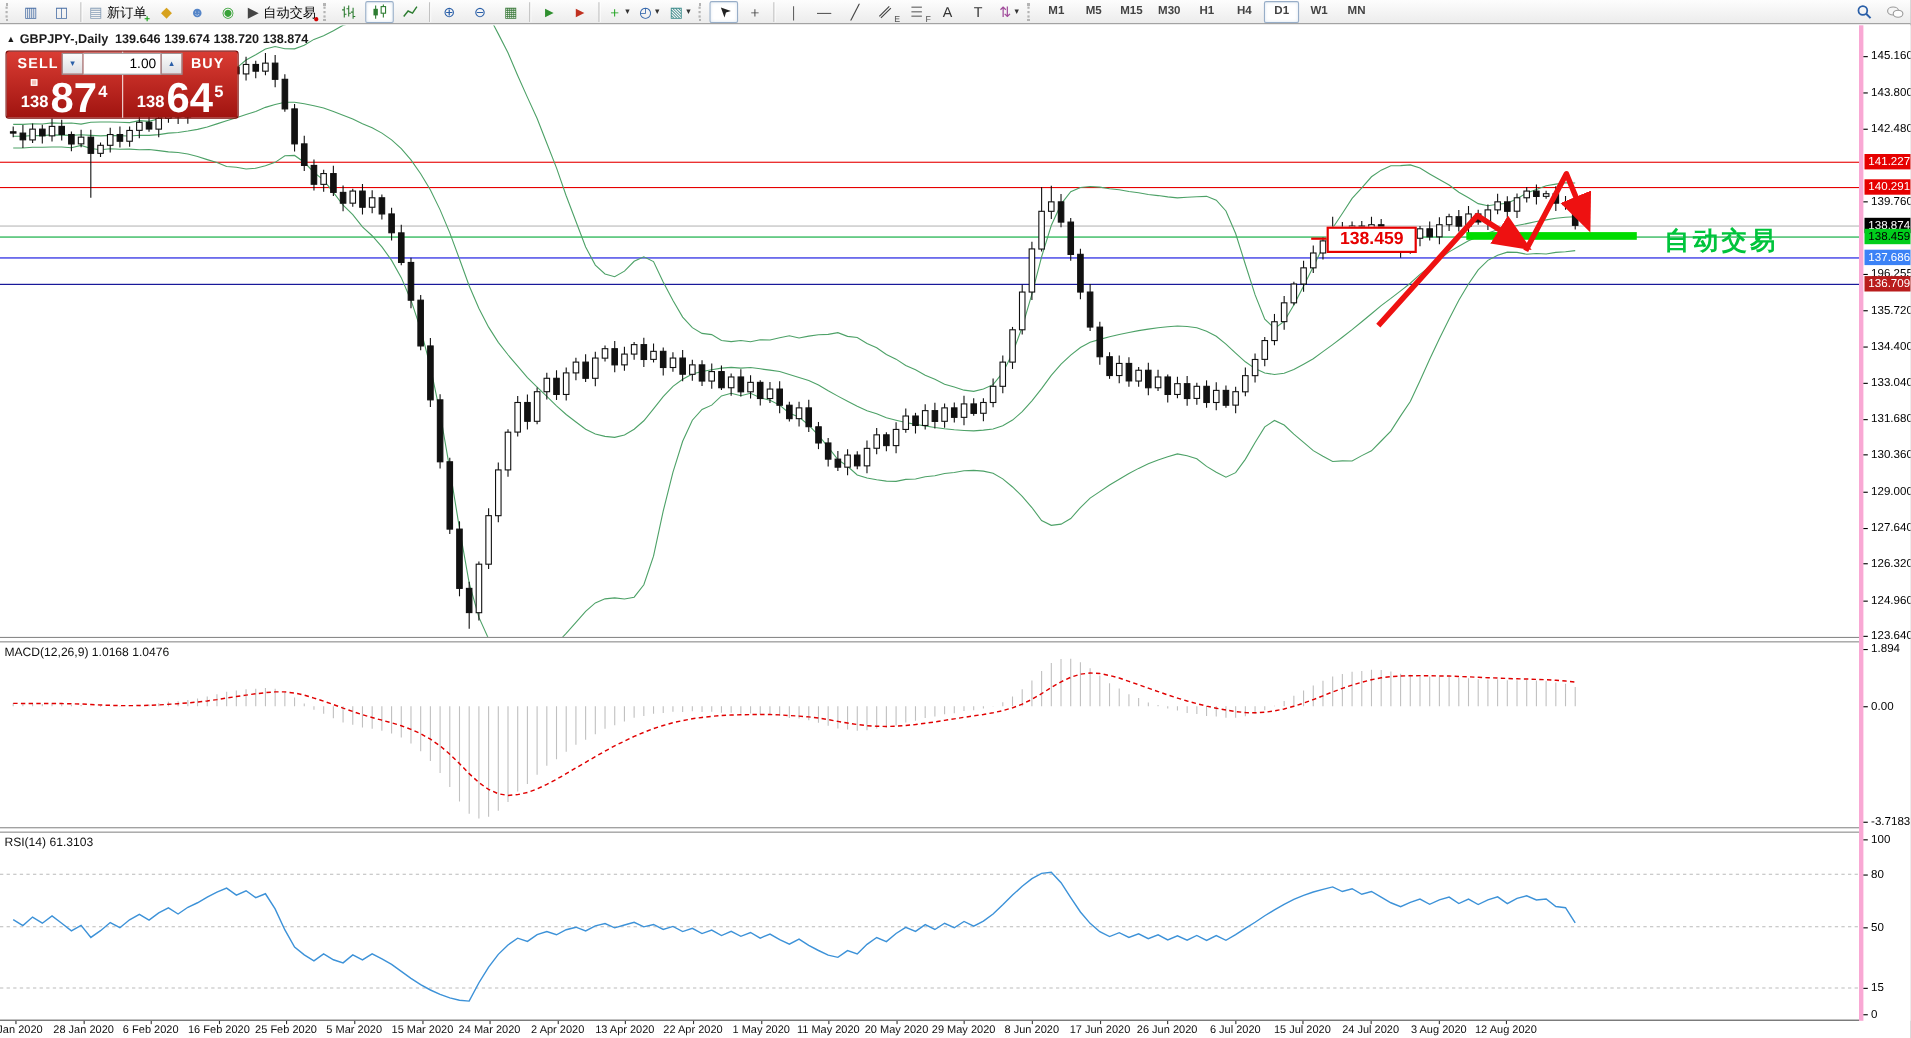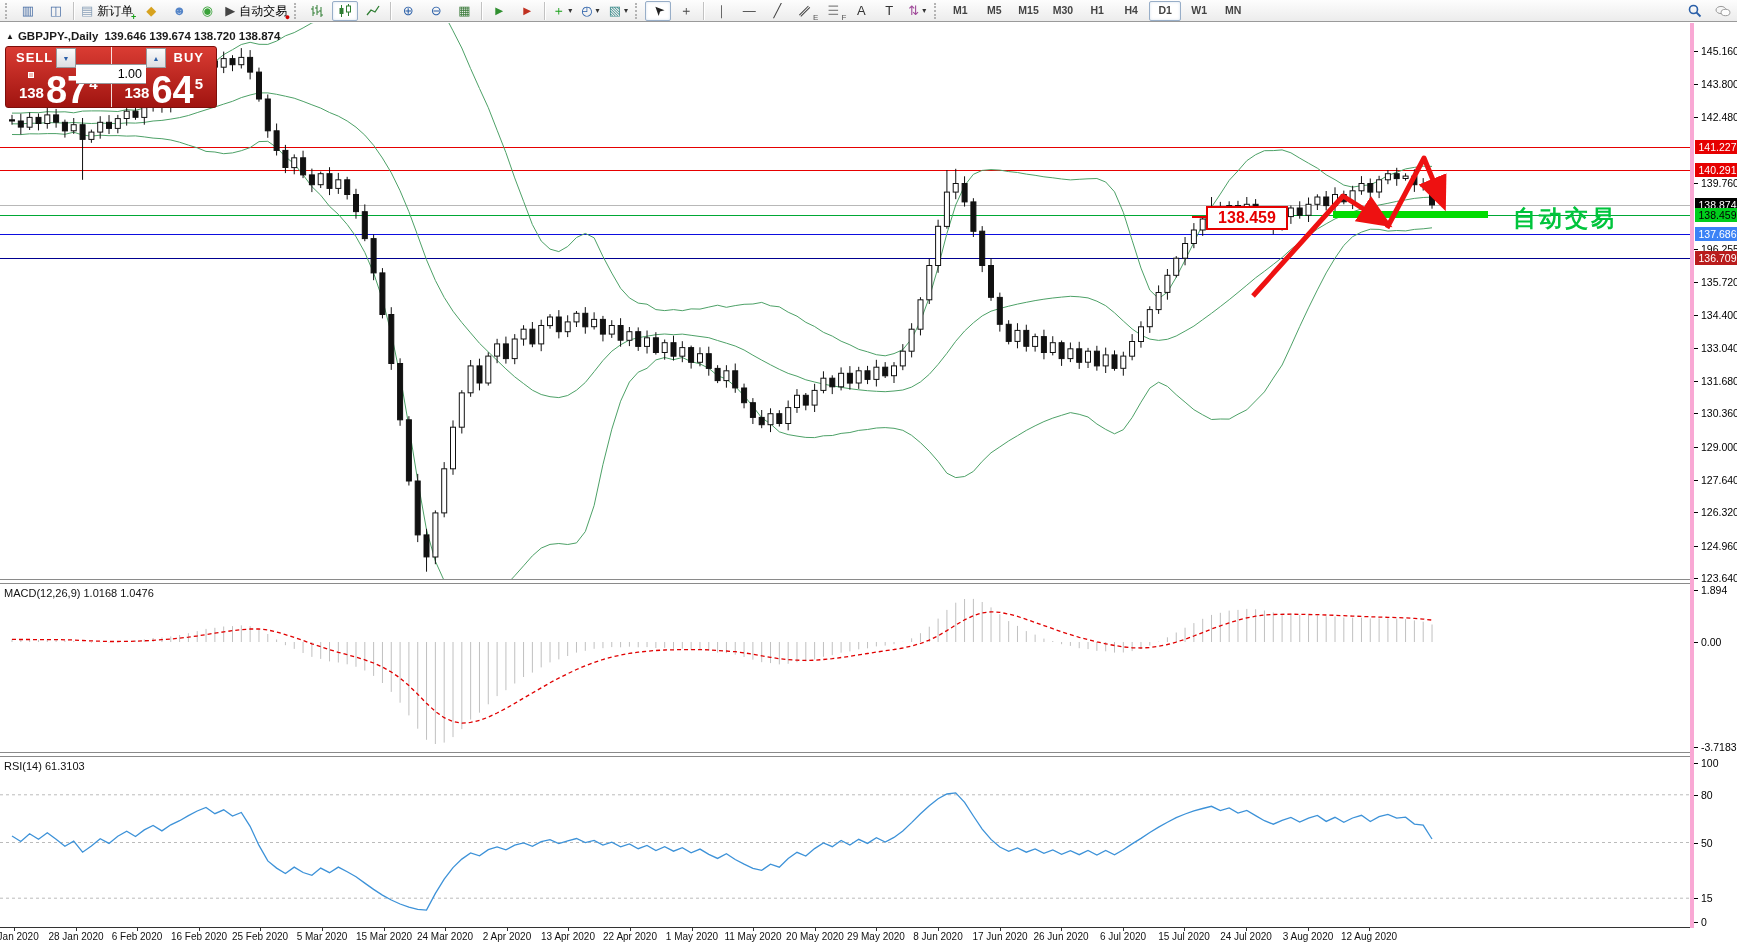--- a/index.html
+++ b/index.html
@@ -46,21 +46,21 @@
   .half.buy .side-label{right:12px;}
   .price-row{position:absolute;bottom:1px;left:0;right:0;display:flex;justify-content:center;align-items:flex-end;color:#fff;}
   .p-small{font-size:15px;font-weight:bold;margin:0 2px 5px 0;}
   .p-big{font-size:38px;font-weight:bold;line-height:.85;}
   .p-sup{font-size:15px;font-weight:bold;margin:0 0 14px 1px;}
   .spread-dot{position:absolute;left:22px;top:25px;width:4px;height:4px;background:#f3bcb4;border:1px solid #fff;z-index:7;}
   #vol-box{position:absolute;left:50%;transform:translateX(-50%);top:1px;height:20px;display:flex;z-index:8;}
   .vol-btn{width:20px;height:20px;border:1px solid #96989c;background:linear-gradient(#fbfbfb,#dcdee2);
            color:#2a5fa8;font-size:7px;padding:0;line-height:1;}
   #vol-input{width:62px;height:18px;border:1px solid #96989c;border-left:none;border-right:none;
-             text-align:right;font-size:12.5px;padding:0 4px;font-family:"Liberation Sans",sans-serif;margin-top:16px;}
+             text-align:right;font-size:12.5px;padding:0 4px;font-family:"Liberation Sans",sans-serif;}
   
   .divider{position:absolute;left:0;width:1690px;height:3px;background:#fff;border-top:1px solid #8a8a8a;border-bottom:1px solid #8a8a8a;box-sizing:content-box;z-index:7;}
   #div1{top:556px;} #div2{top:729px;}
   #macd-pane{position:absolute;left:0;top:561px;width:1690px;height:168px;overflow:hidden;}
   #rsi-pane{position:absolute;left:0;top:734px;width:1690px;height:170px;overflow:hidden;}
   #bottom-line{position:absolute;left:0;top:904px;width:1690px;height:1px;background:#333;}
   .ind-label{position:absolute;left:4px;top:3px;font-size:11px;color:#111;z-index:3;}
   
   #price-scale{position:absolute;left:1690px;top:0;width:60px;height:905px;border-left:4px solid #f9a8d4;box-sizing:border-box;background:#fff;}
   .stick{position:absolute;left:0;width:4px;height:1px;background:#000;}

